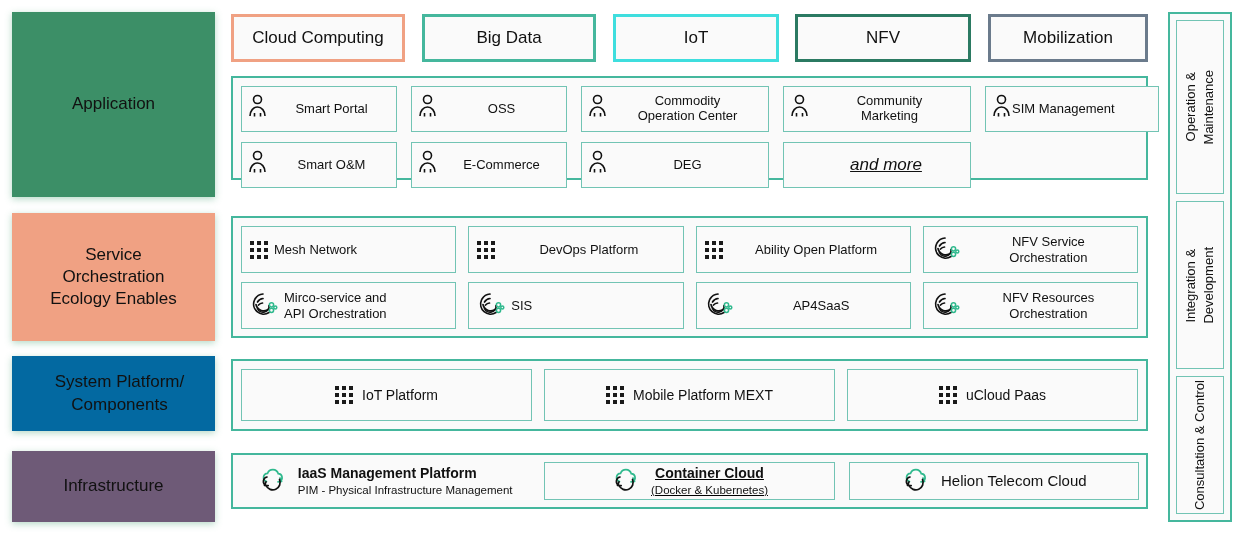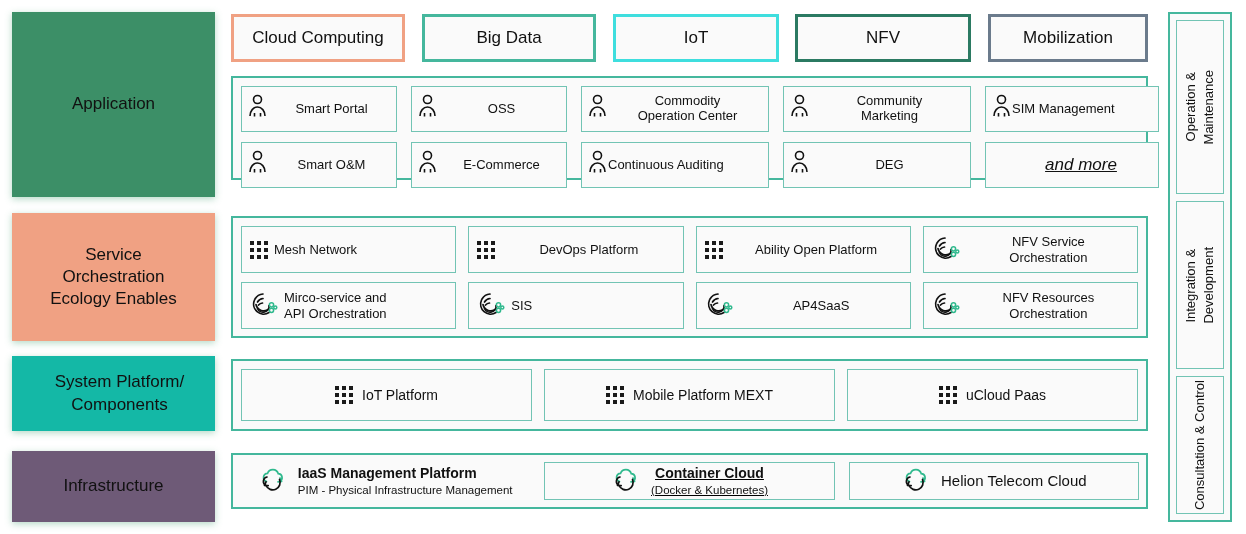--- a/index.html
+++ b/index.html
@@ -140,21 +140,21 @@
 <body>
 
 <div id="root">
 
   <div class="layer-label" id="lab-app" style="background: rgb(60, 143, 103);">
     <span>Application</span>
   </div>
   <div class="layer-label" id="lab-svc" style="background: rgb(240, 161, 131);">
     <span>Service<br>Orchestration<br>Ecology Enables</span>
   </div>
-  <div class="layer-label" id="lab-sys" style="background: #14b8a6; padding-left: 12px;">
+  <div class="layer-label" id="lab-sys" style="background: #0369a1; padding-left: 12px;">
     <span>System Platform/<br>Components</span>
   </div>
   <div class="layer-label" id="lab-inf" style="background: rgb(110, 90, 119);">
     <span>Infrastructure</span>
   </div>
 
   <div class="tag" id="tag0" style="border-color: rgb(240, 161, 131);">
     <span>Cloud Computing</span>
   </div>
   <div class="tag" id="tag1" style="border-color: rgb(69, 183, 157);">
@@ -250,31 +250,20 @@
           <svg width="19" height="26" viewBox="0 0 19 26">
               <circle cx="9.5" cy="5.5" r="4" fill="none" stroke="#111" stroke-width="1.6"></circle>
               <path d="M2 22 A7.5 9 0 0 1 17 22" fill="none" stroke="#111" stroke-width="1.6"></path>
               <line x1="6.5" y1="19" x2="6.5" y2="22.5" stroke="#111" stroke-width="1.6"></line>
               <line x1="12.5" y1="19" x2="12.5" y2="22.5" stroke="#111" stroke-width="1.6"></line>
             </svg>
         </span>
         <span class="label">E-Commerce</span>
       </div>
 
-      <div class="inner-card app-card tight">
-        <span class="ico">
-          <svg width="19" height="26" viewBox="0 0 19 26">
-              <circle cx="9.5" cy="5.5" r="4" fill="none" stroke="#111" stroke-width="1.6"></circle>
-              <path d="M2 22 A7.5 9 0 0 1 17 22" fill="none" stroke="#111" stroke-width="1.6"></path>
-              <line x1="6.5" y1="19" x2="6.5" y2="22.5" stroke="#111" stroke-width="1.6"></line>
-              <line x1="12.5" y1="19" x2="12.5" y2="22.5" stroke="#111" stroke-width="1.6"></line>
-            </svg>
-        </span>
-        <span class="label">Continuous Auditing</span>
-      </div>
 
       <div class="inner-card app-card">
         <span class="ico">
           <svg width="19" height="26" viewBox="0 0 19 26">
               <circle cx="9.5" cy="5.5" r="4" fill="none" stroke="#111" stroke-width="1.6"></circle>
               <path d="M2 22 A7.5 9 0 0 1 17 22" fill="none" stroke="#111" stroke-width="1.6"></path>
               <line x1="6.5" y1="19" x2="6.5" y2="22.5" stroke="#111" stroke-width="1.6"></line>
               <line x1="12.5" y1="19" x2="12.5" y2="22.5" stroke="#111" stroke-width="1.6"></line>
             </svg>
         </span>

